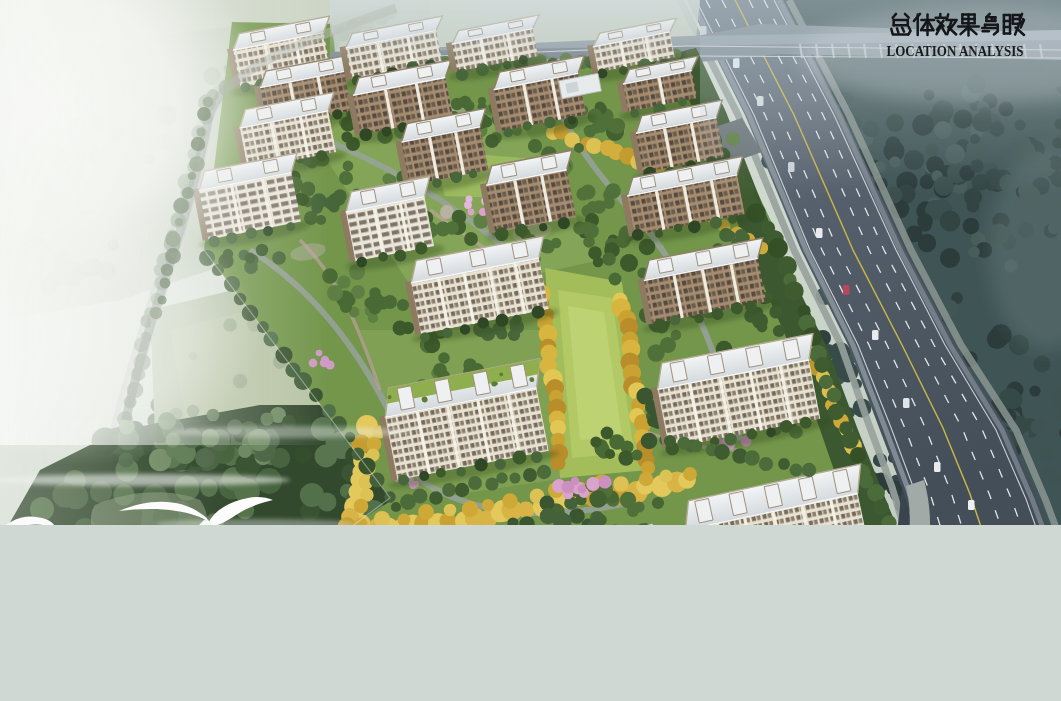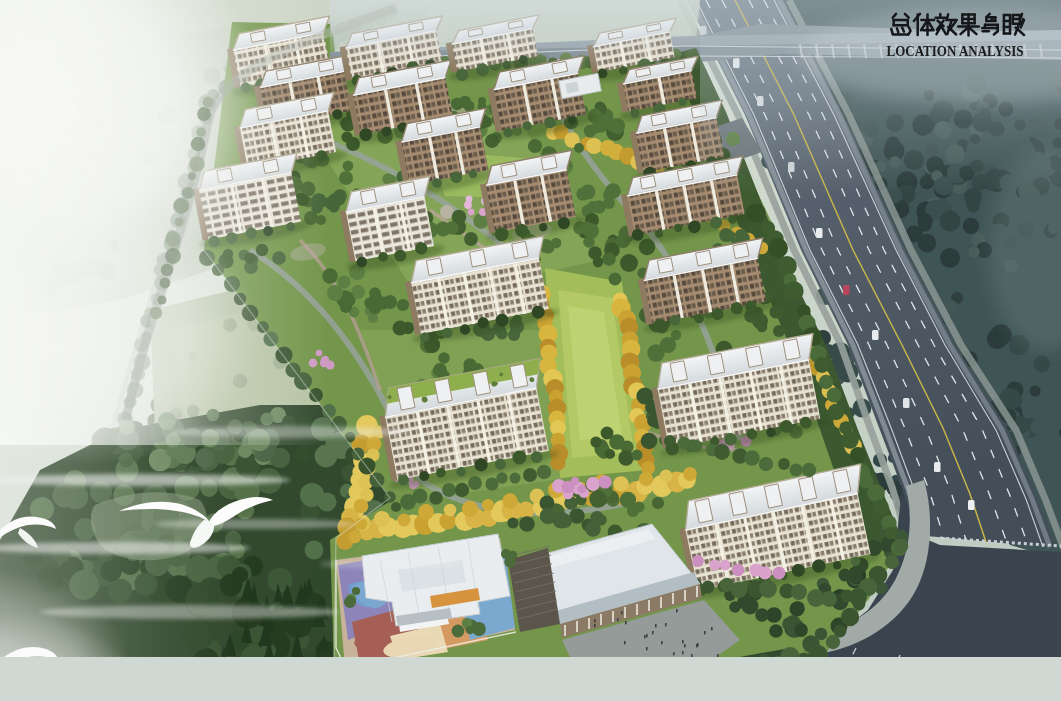--- a/index.html
+++ b/index.html
@@ -1,12 +1,12 @@
 <!DOCTYPE html>
-<html><head><meta charset="utf-8"><style>html,body{margin:0;padding:0;background:#cfd8d2;}#scene{position:relative;width:1061px;height:657px;overflow:hidden;font-family:"Liberation Sans",sans-serif;}</style></head><body>
+<html><head><meta charset="utf-8"><style>html,body{margin:0;padding:0;background:#cfd8d2;}#scene{position:relative;width:1061px;height:525px;overflow:hidden;font-family:"Liberation Sans",sans-serif;}</style></head><body>
 
 <div id="scene"><svg width="1061" height="701" viewBox="0 0 1061 701">
 <defs>
 <linearGradient id="bg" x1="0" y1="0" x2="1" y2="1">
 <stop offset="0" stop-color="#eef1ec"></stop>
           <stop offset="0.5" stop-color="#cfd9cd"></stop>
           <stop offset="1" stop-color="#b9c6bc"></stop>
 </linearGradient>
 <linearGradient id="roofg" x1="0" y1="0" x2="0" y2="1">
 <stop offset="0" stop-color="#f3f5f6"></stop>

